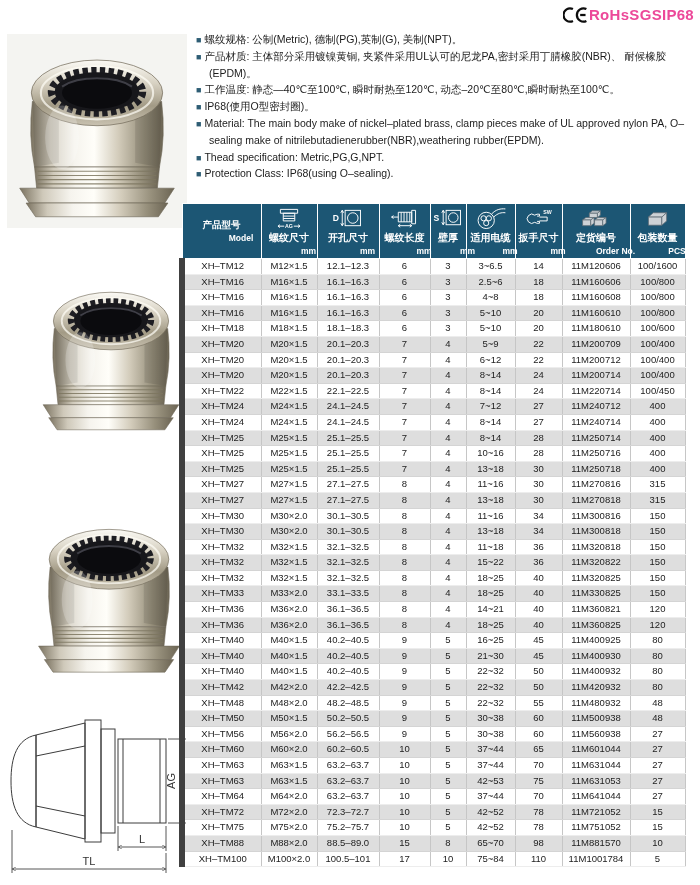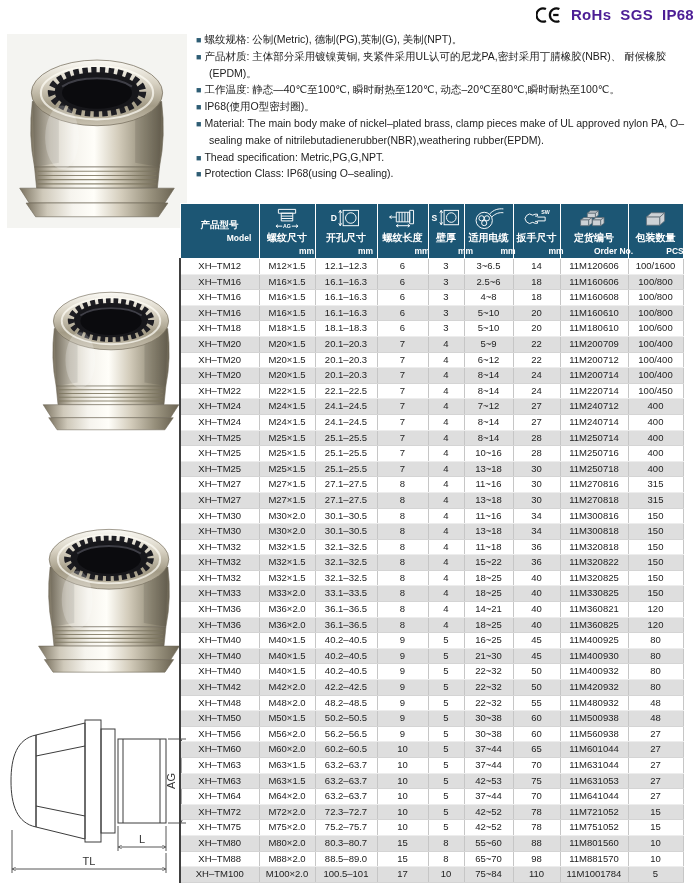--- a/index.html
+++ b/index.html
@@ -1,21 +1,21 @@
 <!DOCTYPE html>
 <html><head>
 <meta charset="utf-8">
 <style>
   html,body{margin:0;padding:0;background:#fff;}
   .page{position:relative;width:700px;height:885px;background:#fff;overflow:hidden;
         font-family:"Liberation Sans","DejaVu Sans",sans-serif;color:#1c1c1c;}
 
   
-  .cert-row{position:absolute;top:6px;right:6px;display:flex;align-items:center;gap:9px;
-            font-weight:bold;font-size:15px;color:#4c1d95;letter-spacing:.3px;}
+  .cert-row{position:absolute;top:6px;right:6px;display:flex;align-items:center;
+            font-weight:bold;font-size:15px;color:#ec4899;letter-spacing:.3px;}
   .cert-row .ce{display:flex;align-items:center;}
 
   
   .bullets{position:absolute;left:196px;top:31px;width:502px;font-size:10.5px;line-height:1.6;}
   .bullet{padding-left:13px;text-indent:-13px;}
   .bullet .sq{color:#2e5d74;font-size:9px;margin-right:3px;}
 
   
   .photo{position:absolute;}
   .photo svg{width:100%;height:100%;display:block;}
@@ -33,21 +33,21 @@
   #spec-table th{background:#1c5674;border:1px solid #ffffff;padding:0;vertical-align:middle;}
   .hwrap{display:flex;flex-direction:column;align-items:center;justify-content:center;
          height:54px;gap:1px;color:#fff;}
   .hicon{height:23px;display:flex;align-items:center;justify-content:center;}
   .hcn{font-size:10px;font-weight:bold;white-space:nowrap;}
   .hsub{font-size:8.5px;font-weight:bold;white-space:nowrap;padding-left:39px;}
   .no-icon .hcn{font-size:9.5px;}
   #spec-table td{font-size:9.5px;color:#222;text-align:center;height:14.6px;line-height:14.6px;
                  padding:0;white-space:nowrap;overflow:hidden;
                  border-right:1px solid #c6c6c6;border-bottom:1px solid #ededed;}
-  #spec-table td:first-child{border-left:2px solid #404040;}
+  #spec-table td:first-child{border-left:6px solid #404040;}
   #spec-table tbody tr:nth-child(even){background:#dedede;}
   #spec-table tbody tr:nth-child(even) td{border-bottom:1px solid #d4d4d4;}
 </style>
 </head>
 <body>
 
 <div class="page">
 
   <svg width="0" height="0" style="position:absolute" aria-hidden="true">
     <defs>
@@ -722,31 +722,20 @@
           <td>M75×2.0</td>
           <td>75.2–75.7</td>
           <td>10</td>
           <td>5</td>
           <td>42~52</td>
           <td>78</td>
           <td>11M751052</td>
           <td>15</td>
         </tr>
         <tr>
-          <td>XH–TM80</td>
-          <td>M80×2.0</td>
-          <td>80.3–80.7</td>
-          <td>15</td>
-          <td>8</td>
-          <td>55~60</td>
-          <td>88</td>
-          <td>11M801560</td>
-          <td>10</td>
-        </tr>
-        <tr>
           <td>XH–TM88</td>
           <td>M88×2.0</td>
           <td>88.5–89.0</td>
           <td>15</td>
           <td>8</td>
           <td>65~70</td>
           <td>98</td>
           <td>11M881570</td>
           <td>10</td>
         </tr>

